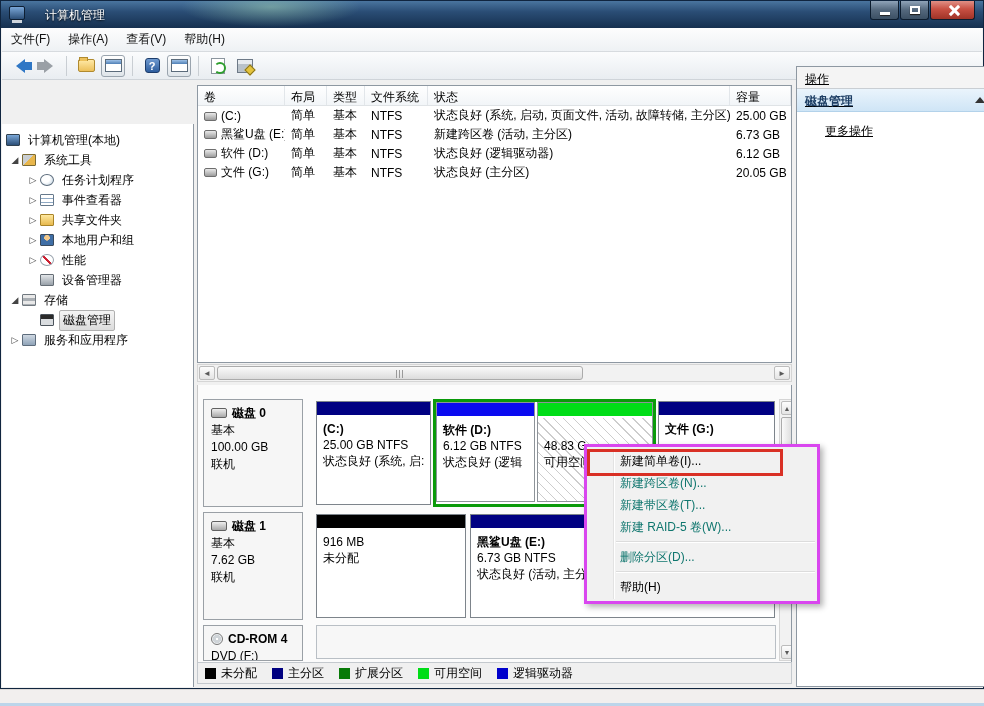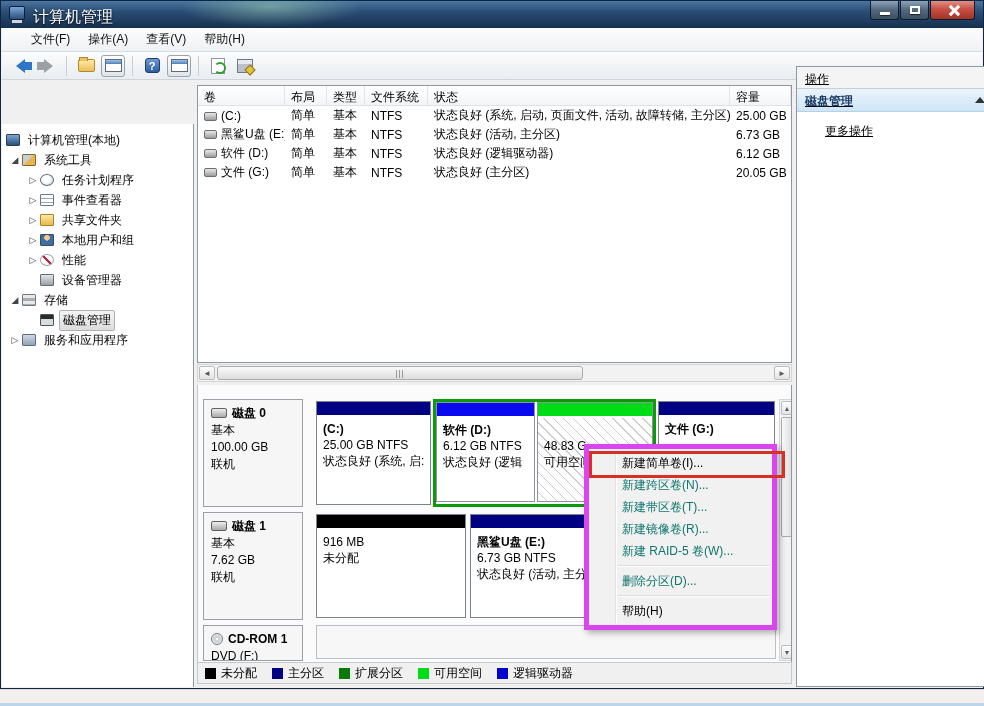--- a/index.html
+++ b/index.html
@@ -9,33 +9,33 @@
 
   
   .window { position:absolute; left:0; top:0; width:984px; height:689px; background:#f0f0f0; border:1px solid #10253f; }
   .titlebar { position:absolute; left:0; top:0; right:0; height:27px;
     background:linear-gradient(#4a759f 0%, #2a4d75 40%, #16304f 100%); overflow:hidden; }
   .titlebar .glow { position:absolute; left:180px; top:-14px; width:180px; height:40px; border-radius:50%;
     background:radial-gradient(closest-side, rgba(180,230,190,.45), rgba(180,230,190,0)); }
   .app-icon { position:absolute; left:8px; top:5px; width:16px; height:14px;
     background:linear-gradient(#7aa7d8,#2c4f78); border:1px solid #0e1f33; border-radius:2px; }
   .app-icon:after { content:""; position:absolute; left:2px; bottom:-4px; width:10px; height:3px; background:#cfd6de; }
-  .title-text { position:absolute; left:32px; top:6px; color:#fff; font-size:16px; text-shadow:0 1px 2px #000; }
+  .title-text { position:absolute; left:44px; top:6px; color:#fff; font-size:12px; text-shadow:0 1px 2px #000; }
   .winbtns { position:absolute; right:8px; top:0; display:flex; }
   .winbtn { width:29px; height:19px; border:1px solid #0c1c2e; border-top:none; border-radius:0 0 3px 3px;
     background:linear-gradient(#8fa3b8,#54687d 50%,#3c5064); position:relative; margin-left:1px; }
   .winbtn.close { width:45px; background:linear-gradient(#e09086,#c85043 45%,#a03327); }
   .glyph-min { position:absolute; left:9px; top:11px; width:10px; height:3px; background:#fff; box-shadow:0 1px 1px #222; }
   .glyph-max { position:absolute; left:9px; top:5px; width:10px; height:8px; border:2px solid #fff; box-shadow:0 1px 1px #222; }
   .glyph-close { position:absolute; left:17px; top:4px; width:11px; height:11px; }
   .glyph-close:before,.glyph-close:after { content:""; position:absolute; left:5px; top:-1px; width:3px; height:13px; background:#fff; }
   .glyph-close:before { transform:rotate(45deg); } .glyph-close:after { transform:rotate(-45deg); }
 
   .menubar { position:absolute; left:1px; top:27px; right:1px; height:24px;
-    background:linear-gradient(#fdfdfd,#eef1f4); border-bottom:1px solid #d7dbdf; display:flex; align-items:center; padding-left:20px; }
+    background:linear-gradient(#fdfdfd,#eef1f4); border-bottom:1px solid #d7dbdf; display:flex; align-items:center; padding-left:0; }
   .menu-item { padding:3px 9px; color:#111; }
   .toolbar { position:absolute; left:1px; top:51px; right:1px; height:28px;
     background:linear-gradient(#fbfcfd,#e9edf1); border-bottom:1px solid #cfd4d9; display:flex; align-items:center; padding-left:6px; gap:3px; }
   .tsep { width:1px; height:20px; background:#c9ced3; margin:0 4px; }
   .tbtn { width:24px; height:22px; display:flex; align-items:center; justify-content:center; position:relative; }
   .tbtn.framed { border:1px solid #9aa4ae; border-radius:3px; background:linear-gradient(#fff,#dfe5ea); }
   .arrow-left { width:0; height:0; border:7px solid transparent; border-right:9px solid #2f77c5; position:relative; left:-3px; }
   .arrow-left:after { content:""; position:absolute; left:9px; top:-4px; width:7px; height:8px; background:#2f77c5; }
   .arrow-right { width:0; height:0; border:7px solid transparent; border-left:9px solid #9aa0a6; position:relative; left:5px; }
   .arrow-right:before { content:""; position:absolute; left:-16px; top:-4px; width:7px; height:8px; background:#9aa0a6; }
@@ -115,21 +115,21 @@
   .leg-sq { width:11px; height:11px; }
 
   
   .actions-panel { position:absolute; left:795px; top:65px; width:200px; bottom:1px; background:#fff; border:1px solid #8e98a2;text-decoration:underline; }
   .ap-header { height:22px; background:#f4f4f4; border-bottom:1px solid #c9ced3; padding:4px 0 0 8px; }
   .ap-section { height:23px; background:linear-gradient(#eaf4fc,#cfe5f6); border-bottom:1px solid #b3d2ea; padding:4px 0 0 8px; font-weight:bold; color:#1c3d63; position:relative; }
   .ap-up { position:absolute; right:10px; top:8px; width:0; height:0; border:5px solid transparent; border-bottom:6px solid #333; border-top:none; }
   .ap-more { margin:10px 0 0 28px; position:relative; height:18px; padding-top:1px; }
 
   
-  .ctx-menu { position:absolute; left:583px; top:443px; width:193px; background:#f1f1f1; border:5px solid #d946ef; box-shadow:3px 3px 6px rgba(0,0,0,.3); padding:3px 0; z-index:50; }
+  .ctx-menu { position:absolute; left:583px; top:443px; width:236px; background:#f1f1f1; border:3px solid #d946ef; box-shadow:3px 3px 6px rgba(0,0,0,.3); padding:3px 0; z-index:50; }
   .ctx-menu:before { content:""; position:absolute; left:26px; top:2px; bottom:2px; width:1px; background:#e2e2e2; box-shadow:1px 0 0 #fff; }
   .mi { height:22px; line-height:22px; padding-left:33px; white-space:nowrap; position:relative; }
   .mi.disabled { color:#0f766e; }
   .msep { height:1px; background:#dcdcdc; box-shadow:0 1px 0 #fff; margin:3px 2px 4px 29px; }
   .red-box { position:absolute; left:0px; top:2px; width:196px; height:27px; border:3px solid #d93025; z-index:60; }
 
   
   .below { position:absolute; left:0; top:689px; width:984px; height:17px; background:#f2efee; border-top:1px solid #dcd9d8; }
   .below .blue { position:absolute; left:0; bottom:0; width:100%; height:3px; background:#bcd5ea; }
 </style>
@@ -265,21 +265,21 @@
         <div class="vl-cell c2">基本</div>
         <div class="vl-cell c3">NTFS</div>
         <div class="vl-cell c4">状态良好 (系统, 启动, 页面文件, 活动, 故障转储, 主分区)</div>
         <div class="vl-cell c5">25.00 GB</div>
       </div>
       <div class="vl-row">
         <div class="vl-cell c0"><span class="vicon"></span><span>黑鲨U盘 (E:)</span></div>
         <div class="vl-cell c1">简单</div>
         <div class="vl-cell c2">基本</div>
         <div class="vl-cell c3">NTFS</div>
-        <div class="vl-cell c4">状态良好 (活动, 主分区)</div>
+        <div class="vl-cell c4">新建跨区卷 (活动, 主分区)</div>
         <div class="vl-cell c5">6.73 GB</div>
       </div>
       <div class="vl-row">
         <div class="vl-cell c0"><span class="vicon"></span><span>软件 (D:)</span></div>
         <div class="vl-cell c1">简单</div>
         <div class="vl-cell c2">基本</div>
         <div class="vl-cell c3">NTFS</div>
         <div class="vl-cell c4">状态良好 (逻辑驱动器)</div>
         <div class="vl-cell c5">6.12 GB</div>
       </div>
@@ -361,21 +361,21 @@
           <div class="pbody">
             <div class="pname">黑鲨U盘  (E:)</div>
             <div>6.73 GB NTFS</div>
             <div>状态良好 (活动, 主分</div>
           </div>
         </div>
       </div>
 
       <div class="disk-row" style="top:240px;height:37px">
         <div class="label-panel" style="height:36px;overflow:hidden">
-          <div><span class="cdicon"></span><span class="dname">CD-ROM 1</span></div>
+          <div><span class="cdicon"></span><span class="dname">CD-ROM 4</span></div>
           <div>DVD (F:)</div>
         </div>
         <div class="cd-empty"></div>
       </div>
 
       <div class="vscroll">
         <div class="vsbtn" style="top:1px">▲</div>
         <div class="vthumb"></div>
         <div class="vsbtn" style="bottom:1px">▼</div>
       </div>
@@ -414,21 +414,20 @@
         <span>更多操作</span>
         
       </div>
     </div>
 
     <div class="ctx-menu">
       <div class="red-box"></div>
       <div class="mi">新建简单卷(I)...</div>
       <div class="mi disabled">新建跨区卷(N)...</div>
       <div class="mi disabled">新建带区卷(T)...</div>
-      <div class="mi disabled">新建镜像卷(R)...</div>
       <div class="mi disabled">新建 RAID-5 卷(W)...</div>
       <div class="msep"></div>
       <div class="mi disabled">删除分区(D)...</div>
       <div class="msep"></div>
       <div class="mi">帮助(H)</div>
     </div>
 
   </div>
 
   <div class="below">

